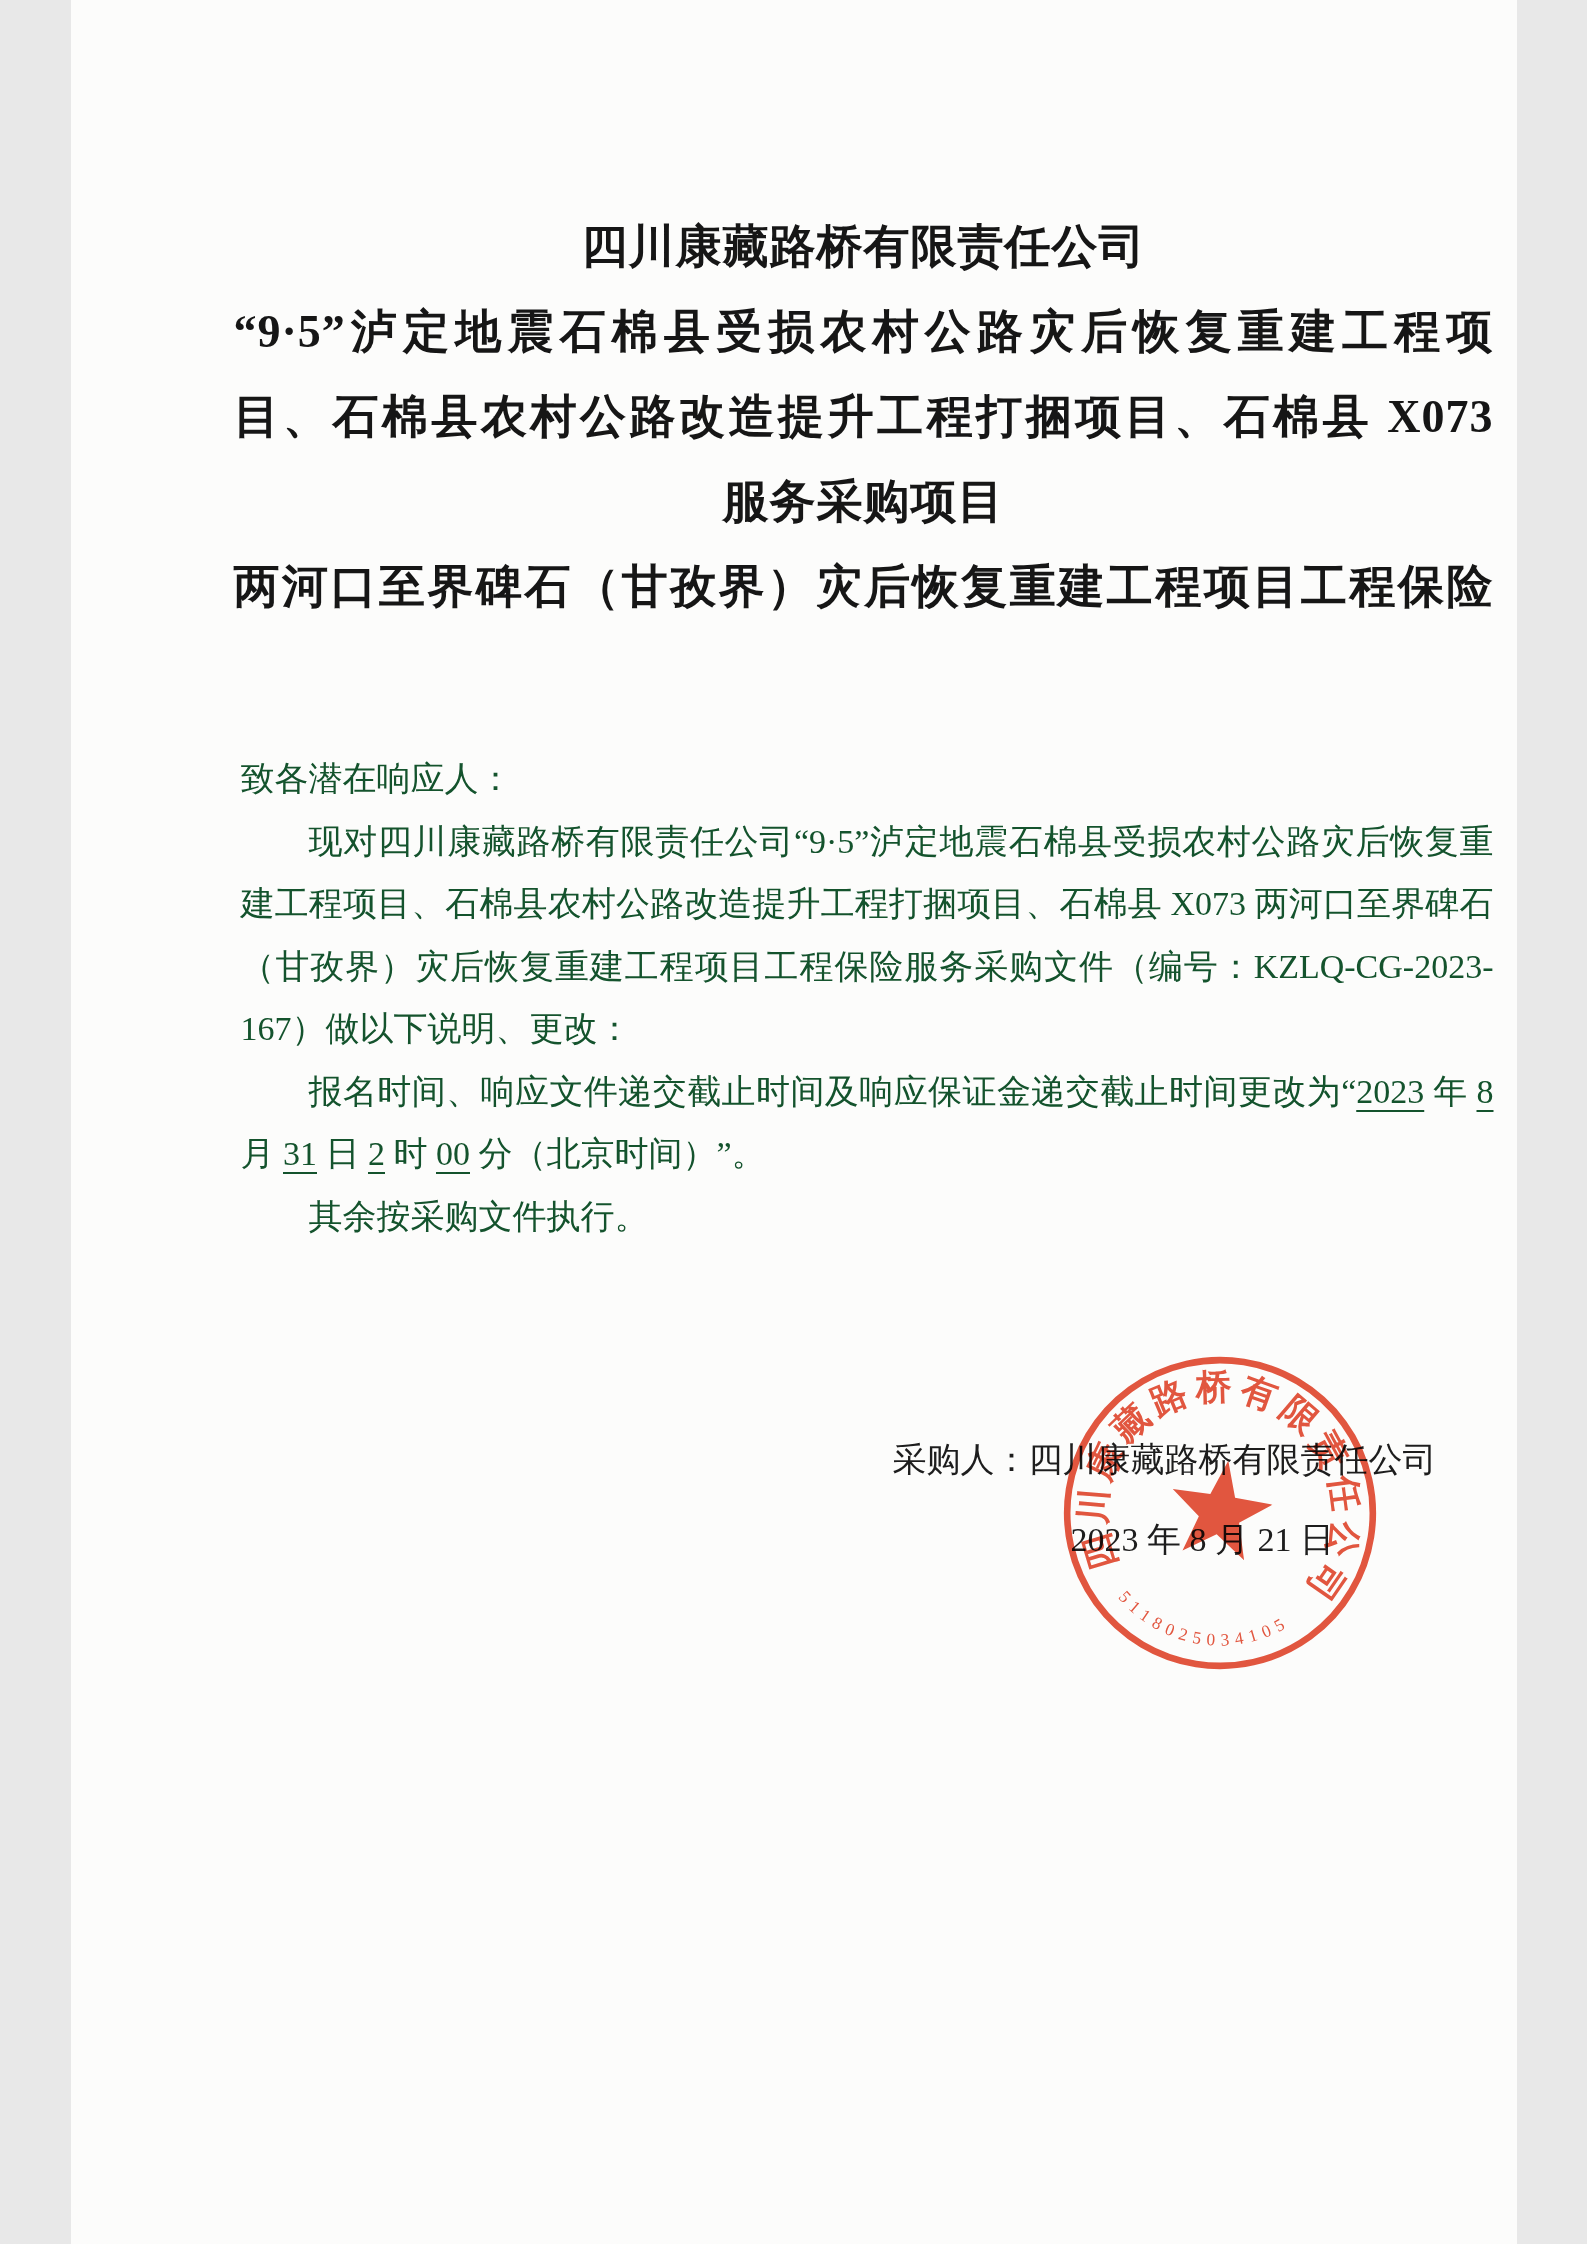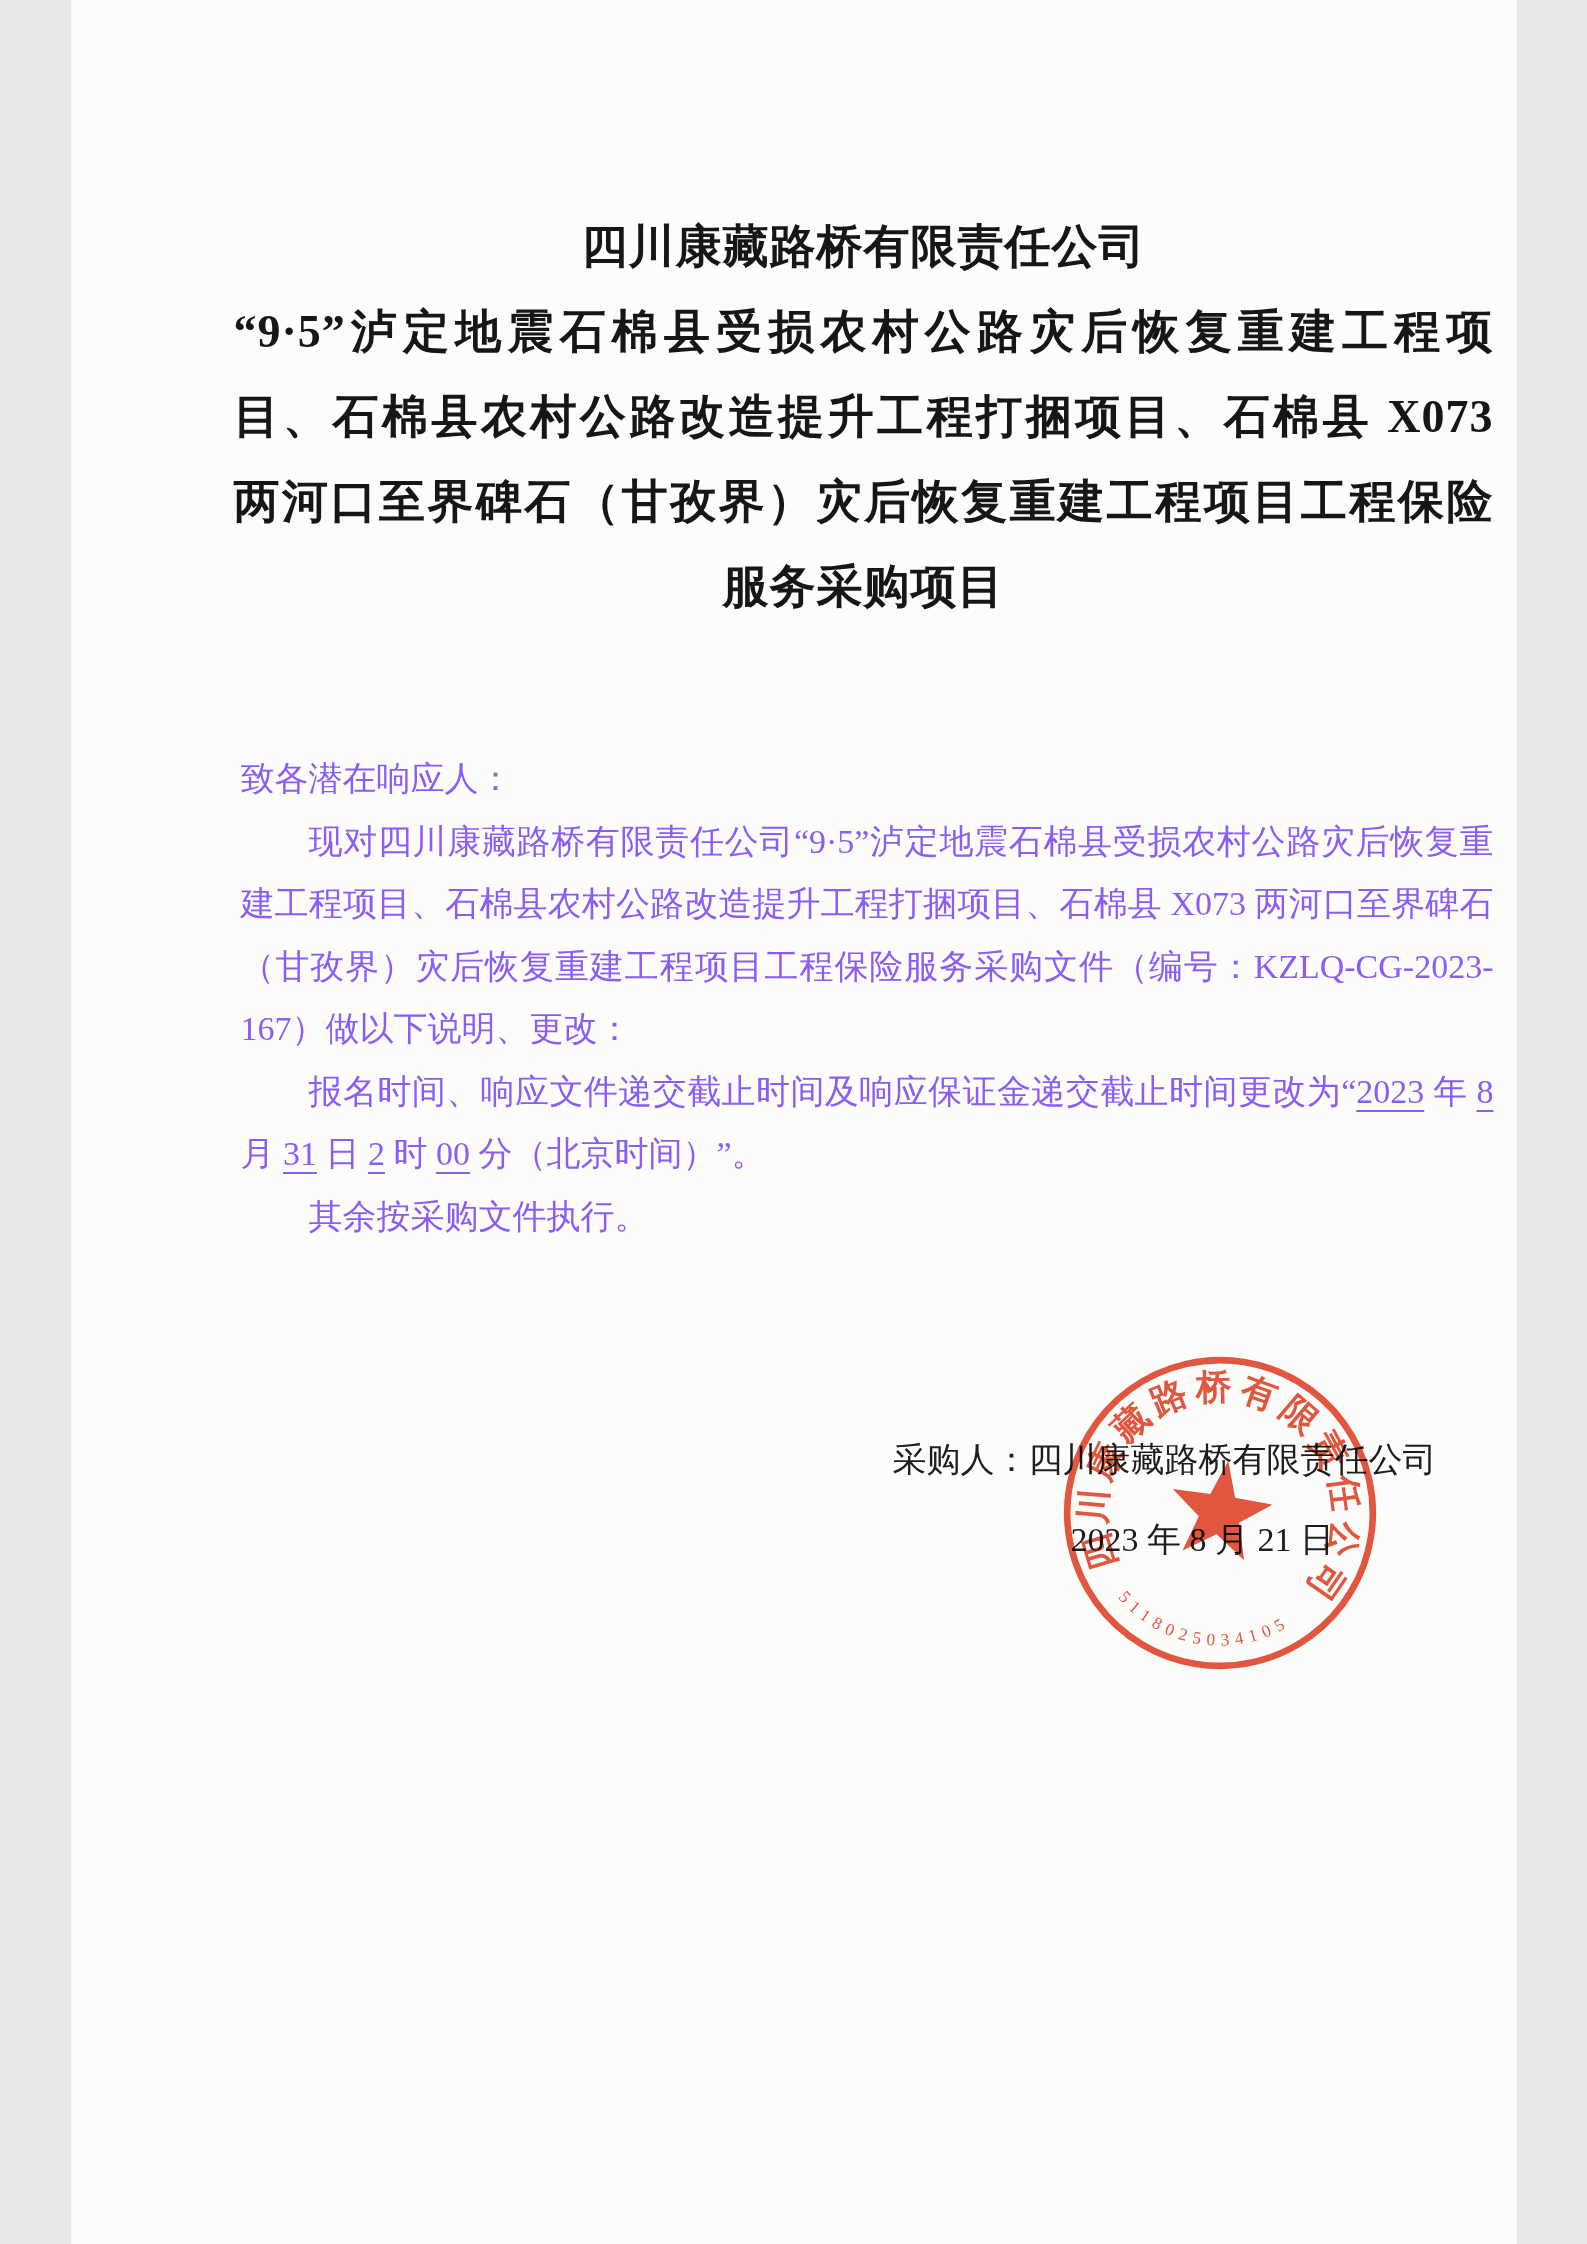--- a/index.html
+++ b/index.html
@@ -38,21 +38,21 @@
 
   
   .body-block {
     position: absolute;
     left: 170px;
     top: 748px;
     width: 1253px;
     font-size: 34px;
     line-height: 62.5px;
     text-align: justify;
-    color: #8b5cf6;
+    color: #14532d;
   }
   .body-block p { margin: 0; }
   .body-block p.indent { text-indent: 2em; }
   .u {
     text-decoration: underline;
     text-decoration-thickness: 2px;
     text-underline-offset: 7px;
   }
 
   
@@ -99,22 +99,22 @@
 </style>
 </head>
 <body>
 
 <div class="page">
 
   <div class="title-block">
     <div class="title-line">四川康藏路桥有限责任公司</div>
     <div class="title-line fill">“9·5”泸定地震石棉县受损农村公路灾后恢复重建工程项</div>
     <div class="title-line fill">目、石棉县农村公路改造提升工程打捆项目、石棉县 X073</div>
+    <div class="title-line">服务采购项目</div>
     <div class="title-line fill">两河口至界碑石（甘孜界）灾后恢复重建工程项目工程保险</div>
-    <div class="title-line">服务采购项目</div>
   </div>
 
   <div class="body-block">
     <p>致各潜在响应人：</p>
     <p class="indent">现对四川康藏路桥有限责任公司“9·5”泸定地震石棉县受损农村公路灾后恢复重建工程项目、石棉县农村公路改造提升工程打捆项目、石棉县 X073 两河口至界碑石（甘孜界）灾后恢复重建工程项目工程保险服务采购文件（编号：KZLQ-CG-2023-167）做以下说明、更改：</p>
     <p class="indent"><span>报名时间、响应文件递交截止时间及响应保证金递交截止时间更改为“</span><span class="u">2023</span><span> 年 </span><span class="u">8</span><span> 月 </span><span class="u">31</span><span> 日 </span><span class="u">2</span><span> 时 </span><span class="u">00</span><span> 分（北京时间）”。</span></p>
     <p class="indent">其余按采购文件执行。</p>
   </div>
 
   <div class="signature-block">

